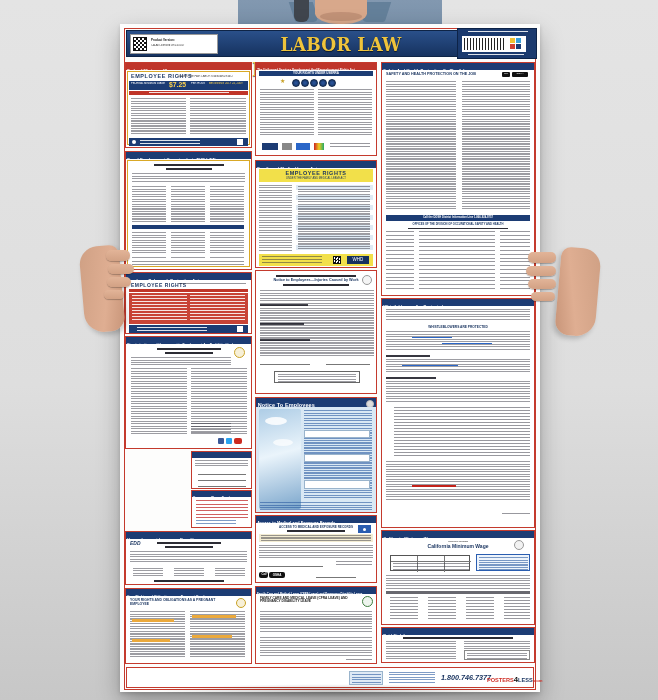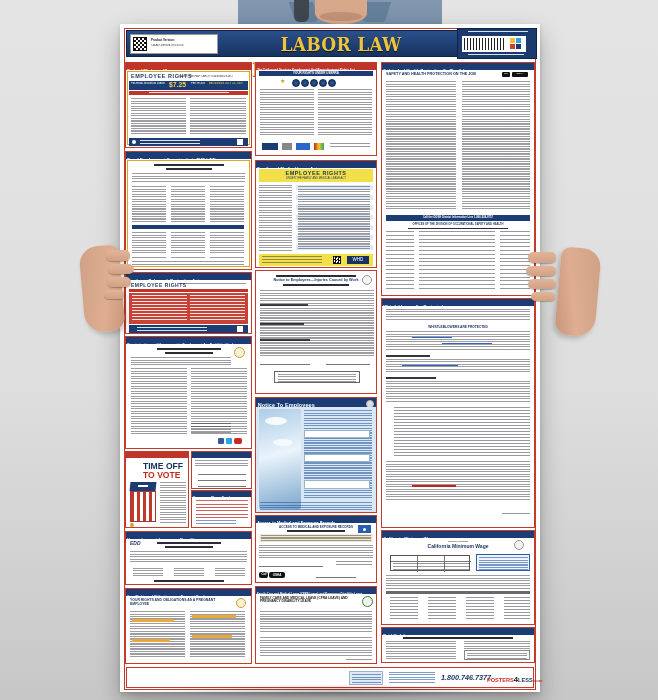--- a/index.html
+++ b/index.html
@@ -122,31 +122,20 @@
     <div class="cl" style="top:15px;width:48px;height:1.5px;"></div>
     <div class="ml p25" style="left:5px;top:20px;width:100px;height:8px;"></div>
     <div class="ml p25" style="left:5px;top:31px;width:56px;height:66px;"></div>
     <div class="ml p25" style="left:65px;top:31px;width:56px;height:66px;"></div>
     <div class="ml" style="left:65px;top:86px;width:40px;height:10px;"></div>
     <div class="s" style="left:92px;top:101px;width:6px;height:6px;background:#3b5998;border-radius:1px;"></div>
     <div class="s" style="left:100px;top:101px;width:6px;height:6px;background:#2aa3ef;border-radius:1px;"></div>
     <div class="s" style="left:108px;top:101px;width:8px;height:6px;background:#cc2a20;border-radius:2px;"></div>
   </div>
 
-  <div class="sec" style="left:125px;top:451px;width:64px;height:77px;border-width:1.5px;">
-    <div class="hd red" style="height:6px;"><span class="zt hdt" style="font-size:8px;transform:scale(.4);">Time Off To Vote</span></div>
-    <span class="zt" style="position:absolute;left:17px;top:9px;font-size:11px;font-weight:bold;color:#17325e;transform:scale(.78);">TIME OFF</span>
-    <span class="zt" style="position:absolute;left:17px;top:18px;font-size:11px;font-weight:bold;color:#c22a1f;transform:scale(.78);">TO VOTE</span>
-    <div class="s" style="left:4px;top:30px;width:26px;height:9px;background:#1c3c74;transform:skewX(-6deg);">
-      <div class="s" style="left:8px;top:3px;width:10px;height:1.5px;background:#fff;"></div>
-    </div>
-    <div class="s" style="left:4px;top:39px;width:26px;height:31px;background:repeating-linear-gradient(90deg,#c0392b 0 3px,#fff 3px 6px);border:1px solid #a33;"></div>
-    <div class="ml p25" style="left:34px;top:30px;width:26px;height:42px;"></div>
-    <div class="seal" style="left:4px;top:71px;width:4px;height:4px;background:#c9a227;"></div>
-  </div>
 
   <div class="sec" style="left:191px;top:451px;width:61px;height:38px;">
     <div class="hd" style="height:6px;"><span class="zt hdt" style="font-size:8px;transform:scale(.42);">Payday Notice</span></div>
     <div class="ml p25" style="left:3px;top:8px;width:53px;height:8px;"></div>
     <div class="s" style="left:6px;top:19px;width:48px;height:4px;border-bottom:1px solid #777;"></div>
     <div class="s" style="left:6px;top:25px;width:48px;height:4px;border-bottom:1px solid #777;"></div>
     <div class="s" style="left:6px;top:31px;width:48px;height:4px;border-bottom:1px solid #777;"></div>
   </div>
 
   <div class="sec" style="left:191px;top:490px;width:61px;height:38px;">

